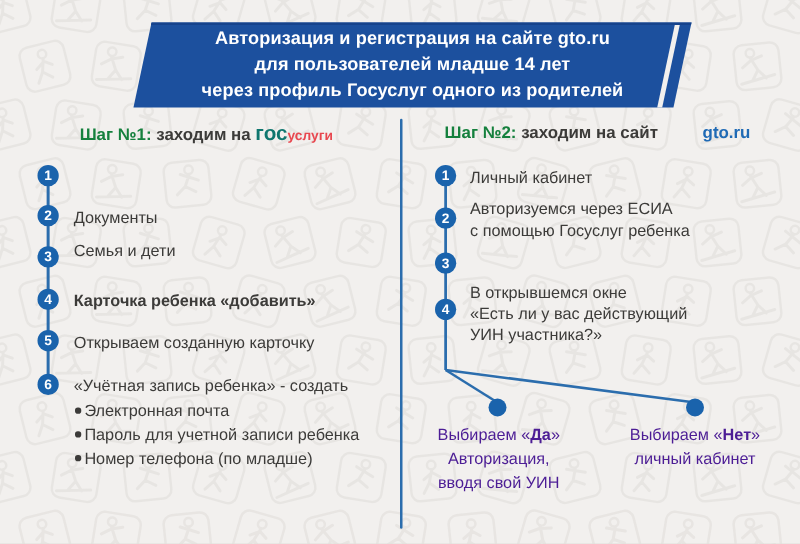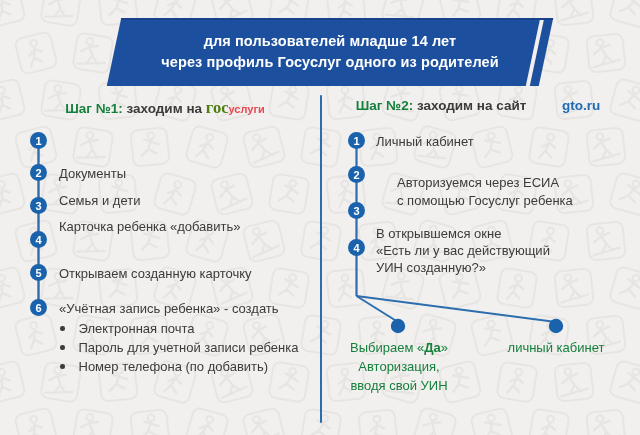--- a/index.html
+++ b/index.html
@@ -25,21 +25,21 @@
     display:flex;flex-direction:column;justify-content:center;align-items:center;
     color:#fff;font-weight:bold;font-size:14.5px;line-height:21px;text-align:center;
     letter-spacing:.1px;
   }
   
   .col-header{position:absolute;top:98px;width:300px;z-index:2;text-align:center;
     font-weight:bold;font-size:13.5px;white-space:nowrap;color:#3c3b39;}
   .col-header.left{left:15px;}
   .col-header.right{left:328px;}
   .step-word{color:#15803d;}
-  .brand-gos{color:#4d7c0f;font-size:16.5px;font-family:Liberation Serif, serif;}
+  .brand-gos{color:#0f766e;font-size:16.5px;}
   .brand-uslugi{color:#e8474f;font-size:11px;}
   .brand-gto{color:#1f6ab5;margin-left:32px;}
   
   .divider{position:absolute;left:319.5px;top:95px;width:2px;height:328px;
     background:#2b6dad;border-radius:1px;z-index:1;}
   
   .connectors{position:absolute;inset:0;z-index:1;pointer-events:none;}
   
   .numcirc{
     position:absolute;width:17px;height:17px;border-radius:50%;
@@ -47,30 +47,30 @@
     display:flex;align-items:center;justify-content:center;z-index:2;
   }
   .lc{left:30px;} .rc{left:348px;}
   .lc1{top:132px;} .lc2{top:164px;} .lc3{top:197px;}
   .lc4{top:231px;} .lc5{top:264px;} .lc6{top:299px;}
   .rc1{top:132px;} .rc2{top:166px;} .rc3{top:202px;} .rc4{top:239px;}
   
   .stept{position:absolute;z-index:2;font-size:13px;line-height:17px;color:#3c3b39;white-space:nowrap;}
   .lt{left:59px;}
   .lt1{top:133px;} .lt2{top:165px;} .lt3{top:192px;}
-  .lt4{top:218px;} .lt5{top:265px;} .lt6{top:300px;}
+  .lt4{top:232px;font-weight:bold;} .lt5{top:265px;} .lt6{top:300px;}
   .rt{left:376px;}
-  .rt1{top:133px;} .rt2{top:174px;line-height:17.5px;margin-left:21px;} .rt4{top:225px;line-height:17px;}
+  .rt1{top:133px;} .rt2{top:158px;line-height:17.5px;} .rt4{top:225px;line-height:17px;}
   
   .bullets{position:absolute;left:60px;top:319px;z-index:2;font-size:13px;line-height:19px;}
-  .bullet-row{display:flex;align-items:center;gap:14px;white-space:nowrap;}
+  .bullet-row{display:flex;align-items:center;gap:3px;white-space:nowrap;}
   .bdot{width:4.5px;height:4.5px;border-radius:50%;background:#3c3b39;flex:0 0 auto;}
   
   .branch{position:absolute;top:338px;width:150px;z-index:2;text-align:center;
-    font-size:13px;line-height:19px;white-space:nowrap;color:#15803d;}
+    font-size:13px;line-height:19px;white-space:nowrap;color:#4c1d95;}
   .branch.yes{left:324px;}
   .branch.no{left:481px;}
   .branch b{font-weight:bold;}
 </style>
 </head>
 <body>
 
 <div class="canvas">
 
   <div class="pattern">
@@ -673,20 +673,21 @@
         <rect x="2" y="2" width="36" height="36" rx="7" fill="none" stroke="#8f8a84" stroke-width="2"></rect>
         <circle cx="22" cy="9" r="3.4" fill="none" stroke="#8f8a84" stroke-width="2"></circle>
         <path d="M22 13 L18 22 M22 15 L29 18 M22 15 L15 12 M18 22 L26 27 M18 22 L11 28" fill="none" stroke="#8f8a84" stroke-width="2.4" stroke-linecap="round"></path>
       </svg>
     </div>
 
   <div class="banner-bg">
     <div class="banner-cut"></div>
   </div>
   <div class="banner-text">
+    <div>Авторизация и регистрация на сайте gto.ru</div>
     <div>для пользователей младше 14 лет</div>
     <div>через профиль Госуслуг одного из родителей</div>
   </div>
 
   <div class="col-header left"><span class="step-word">Шаг №1:</span><span> заходим на </span><span class="brand-gos">гос</span><span class="brand-uslugi">услуги</span></div>
   <div class="col-header right"><span class="step-word">Шаг №2:</span><span> заходим на сайт </span><span class="brand-gto">gto.ru</span></div>
 
   <div class="divider"></div>
 
   <svg class="connectors" viewBox="0 0 640 435" width="640" height="435">
@@ -715,42 +716,43 @@
     <div class="bullet-row">
         <span class="bdot"></span>
         <span>Электронная почта</span>
       </div>
     <div class="bullet-row">
         <span class="bdot"></span>
         <span>Пароль для учетной записи ребенка</span>
       </div>
     <div class="bullet-row">
         <span class="bdot"></span>
-        <span>Номер телефона (по добавить)</span>
+        <span>Номер телефона (по младше)</span>
       </div>
   </div>
 
   <div class="numcirc rc rc1">1</div>
   <div class="numcirc rc rc2">2</div>
   <div class="numcirc rc rc3">3</div>
   <div class="numcirc rc rc4">4</div>
 
   <div class="stept rt rt1">Личный кабинет</div>
   <div class="stept rt rt2">
     <div>Авторизуемся через ЕСИА</div>
     <div>с помощью Госуслуг ребенка</div>
   </div>
   <div class="stept rt rt4">
     <div>В открывшемся окне</div>
     <div>«Есть ли у вас действующий</div>
-    <div>УИН созданную?»</div>
+    <div>УИН участника?»</div>
   </div>
 
   <div class="branch yes">
     <div><span>Выбираем «</span><b>Да</b><span>»</span></div>
     <div>Авторизация,</div>
     <div>вводя свой УИН</div>
   </div>
   <div class="branch no">
+    <div><span>Выбираем «</span><b>Нет</b><span>»</span></div>
     <div>личный кабинет</div>
   </div>
 
 </div>
 
 </body></html>

